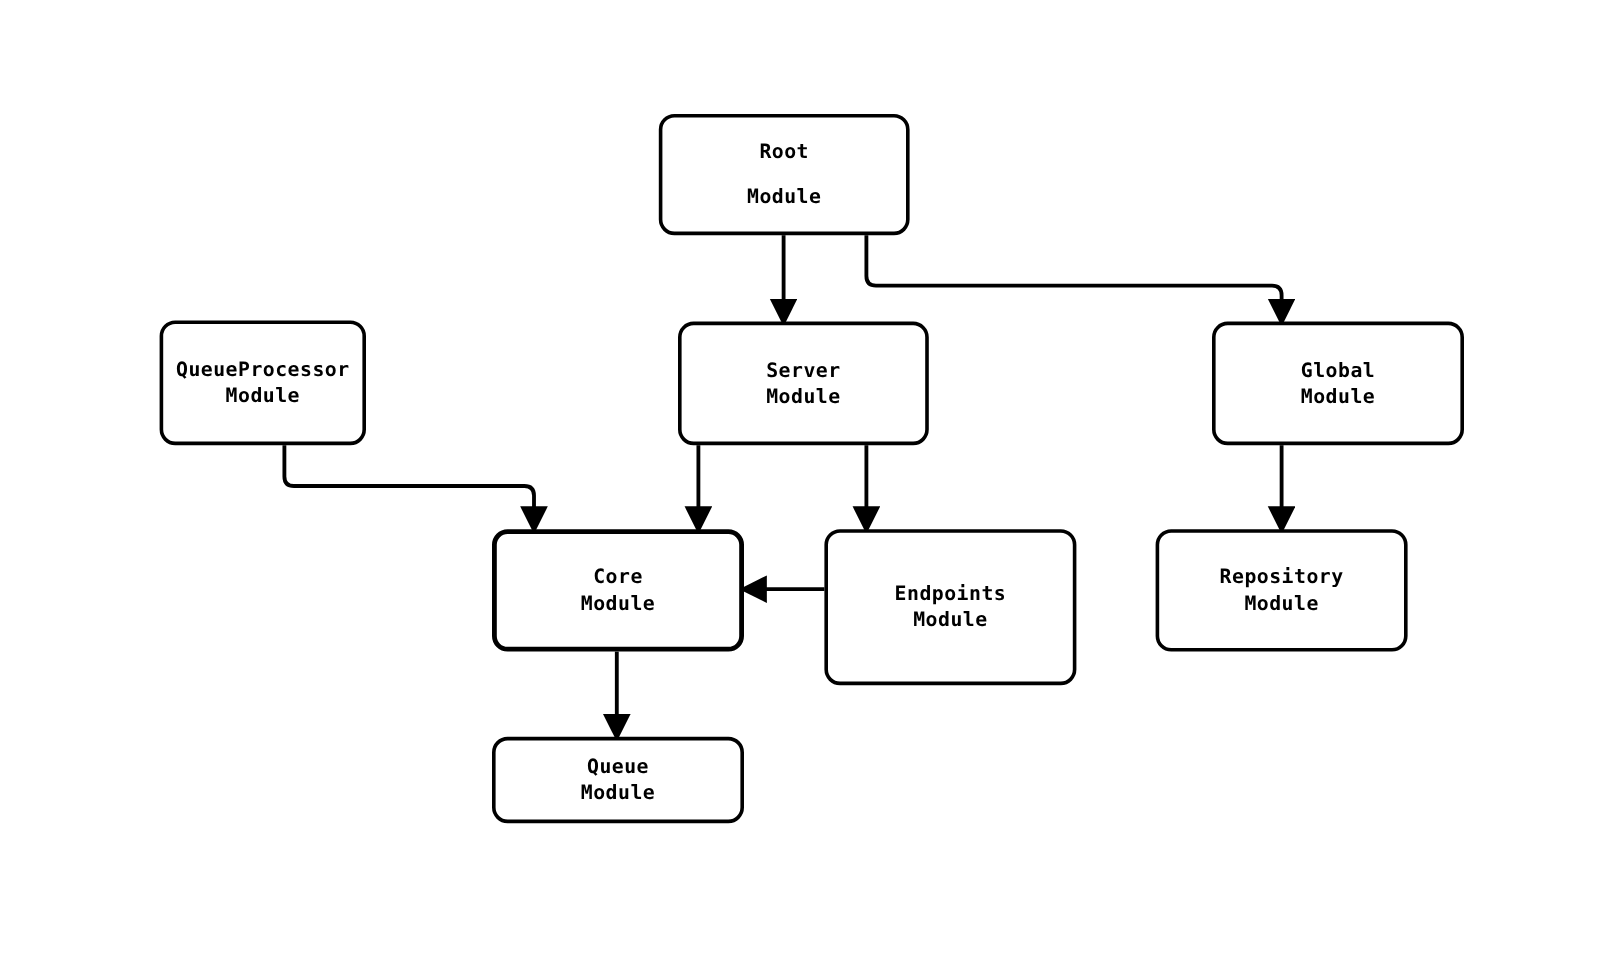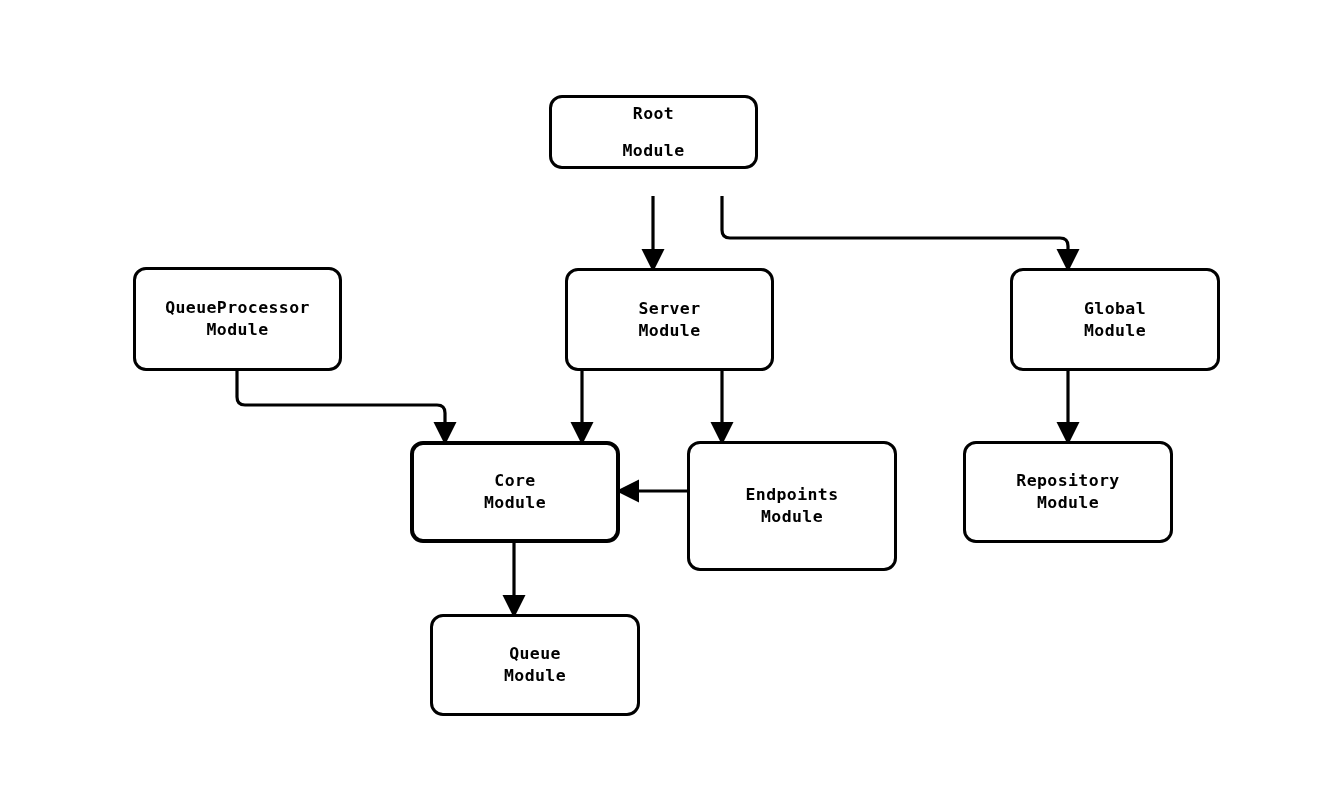--- a/index.html
+++ b/index.html
@@ -68,25 +68,25 @@
         <path d="M 582 371 L 582 429" marker-end="url(#arrowhead)"></path>
         <path d="M 722 371 L 722 429" marker-end="url(#arrowhead)"></path>
         <path d="M 237 371 L 237 397 Q 237 405 245 405 L 437 405 Q 445 405 445 413 L 445 429" marker-end="url(#arrowhead)"></path>
         <path d="M 687 491 L 632 491" marker-end="url(#arrowhead)"></path>
         <path d="M 1068 371 L 1068 429" marker-end="url(#arrowhead)"></path>
         <path d="M 514 543 L 514 602" marker-end="url(#arrowhead)"></path>
       </g>
   </svg>
 
   <div id="nodes-group">
-      <div class="node" style="left: 549px; top: 95px; width: 209px; height: 74px; border-color: rgb(0, 0, 0); gap: 15px;">
+      <div class="node" style="left: 549px; top: 95px; width: 209px; height: 101px; border-color: rgb(0, 0, 0); gap: 15px;">
         <div class="node-label">Root</div>
         <div class="node-label">Module</div>
       </div>
-      <div class="node" style="left: 133px; top: 267px; width: 209px; height: 104px; border-color: rgb(0, 0, 0);">
+      <div class="node" style="left: 133px; top: 267px; width: 172px; height: 104px; border-color: rgb(0, 0, 0);">
         <div class="node-label">QueueProcessor</div>
         <div class="node-label">Module</div>
       </div>
       <div class="node" style="left: 565px; top: 268px; width: 209px; height: 103px; border-color: rgb(0, 0, 0);">
         <div class="node-label">Server</div>
         <div class="node-label">Module</div>
       </div>
       <div class="node" style="left: 963px; top: 268px; width: 210px; height: 103px; border-color: rgb(0, 0, 0); margin-left: 47px;">
         <div class="node-label">Global</div>
         <div class="node-label">Module</div>
@@ -96,19 +96,19 @@
         <div class="node-label">Module</div>
       </div>
       <div class="node" style="left: 687px; top: 441px; width: 210px; height: 130px; border-color: rgb(0, 0, 0);">
         <div class="node-label">Endpoints</div>
         <div class="node-label">Module</div>
       </div>
       <div class="node" style="left: 963px; top: 441px; width: 210px; height: 102px; border-color: rgb(0, 0, 0);">
         <div class="node-label">Repository</div>
         <div class="node-label">Module</div>
       </div>
-      <div class="node" style="left: 430px; top: 614px; width: 210px; height: 102px; border-color: rgb(0, 0, 0);">
+      <div class="node" style="left: 410px; top: 614px; width: 210px; height: 72px; border-color: rgb(0, 0, 0);">
         <div class="node-label">Queue</div>
         <div class="node-label">Module</div>
       </div>
     </div>
 
 </div>
 
 </body></html>

